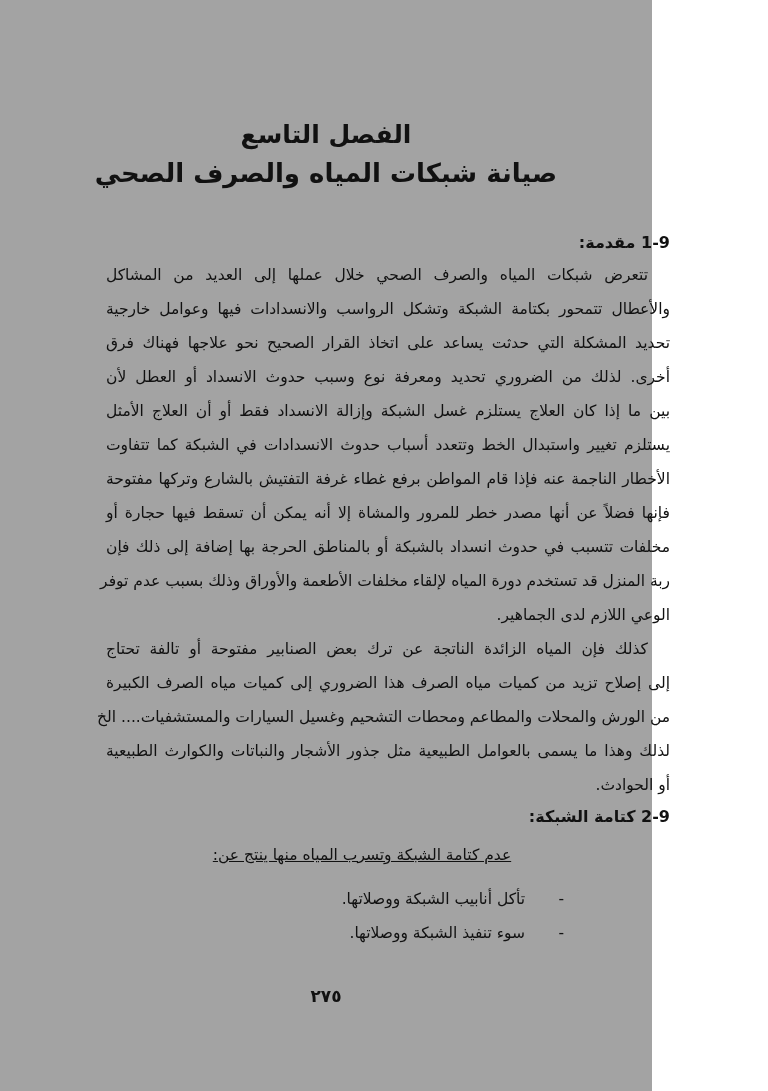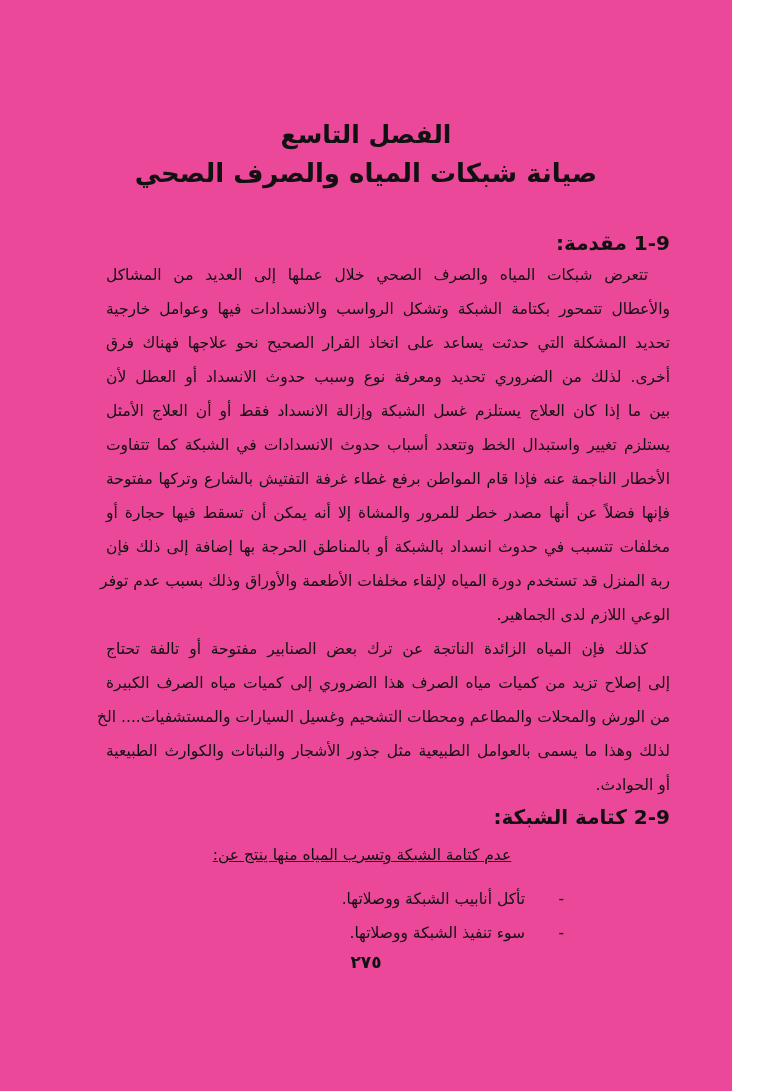--- a/index.html
+++ b/index.html
@@ -11,22 +11,22 @@
       width: 768px;
       height: 1091px;
       position: relative;
       overflow: hidden;
       color: #111111;
       font-family: "DejaVu Sans", "Liberation Sans", sans-serif;
     }
     .page {
       position: absolute;
       left: 0; top: 0;
-      width: 732px; height: 1091px;
-      background: #ec4899;
+      width: 652px; height: 1091px;
+      background: #a3a3a3;
     }
     .chapter-heading {
       position: absolute;
       left: 0; right: 0;
       text-align: center;
       direction: rtl;
       font-family: "DejaVu Sans", sans-serif;
       font-weight: bold;
     }
     .chapter-label {
@@ -44,21 +44,21 @@
       left: 106px;
       width: 564px;
       top: 228px;
       direction: rtl;
       font-family: "DejaVu Sans", sans-serif;
       font-size: 15.5px;
       line-height: 34px;
     }
     .section-heading {
       font-weight: bold;
-      font-size: 20px;
+      font-size: 16px;
       margin: 0;
       line-height: 30px;
       text-align: right;
     }
     .para-lines .line {
       display: block;
       text-align: justify;
       text-align-last: justify;
       white-space: nowrap;
     }
@@ -80,21 +80,21 @@
       text-align: right;
     }
     .bullet-dash {
       display: inline-block;
       width: 34px;
       text-align: right;
     }
     .page-number {
       position: absolute;
       left: 0; right: 0;
-      top: 952px;
+      top: 986px;
       text-align: center;
       font-size: 17px;
       font-weight: bold;
       direction: rtl;
       font-family: "DejaVu Sans", sans-serif;
     }
   </style>
 </head>
 <body>
 

